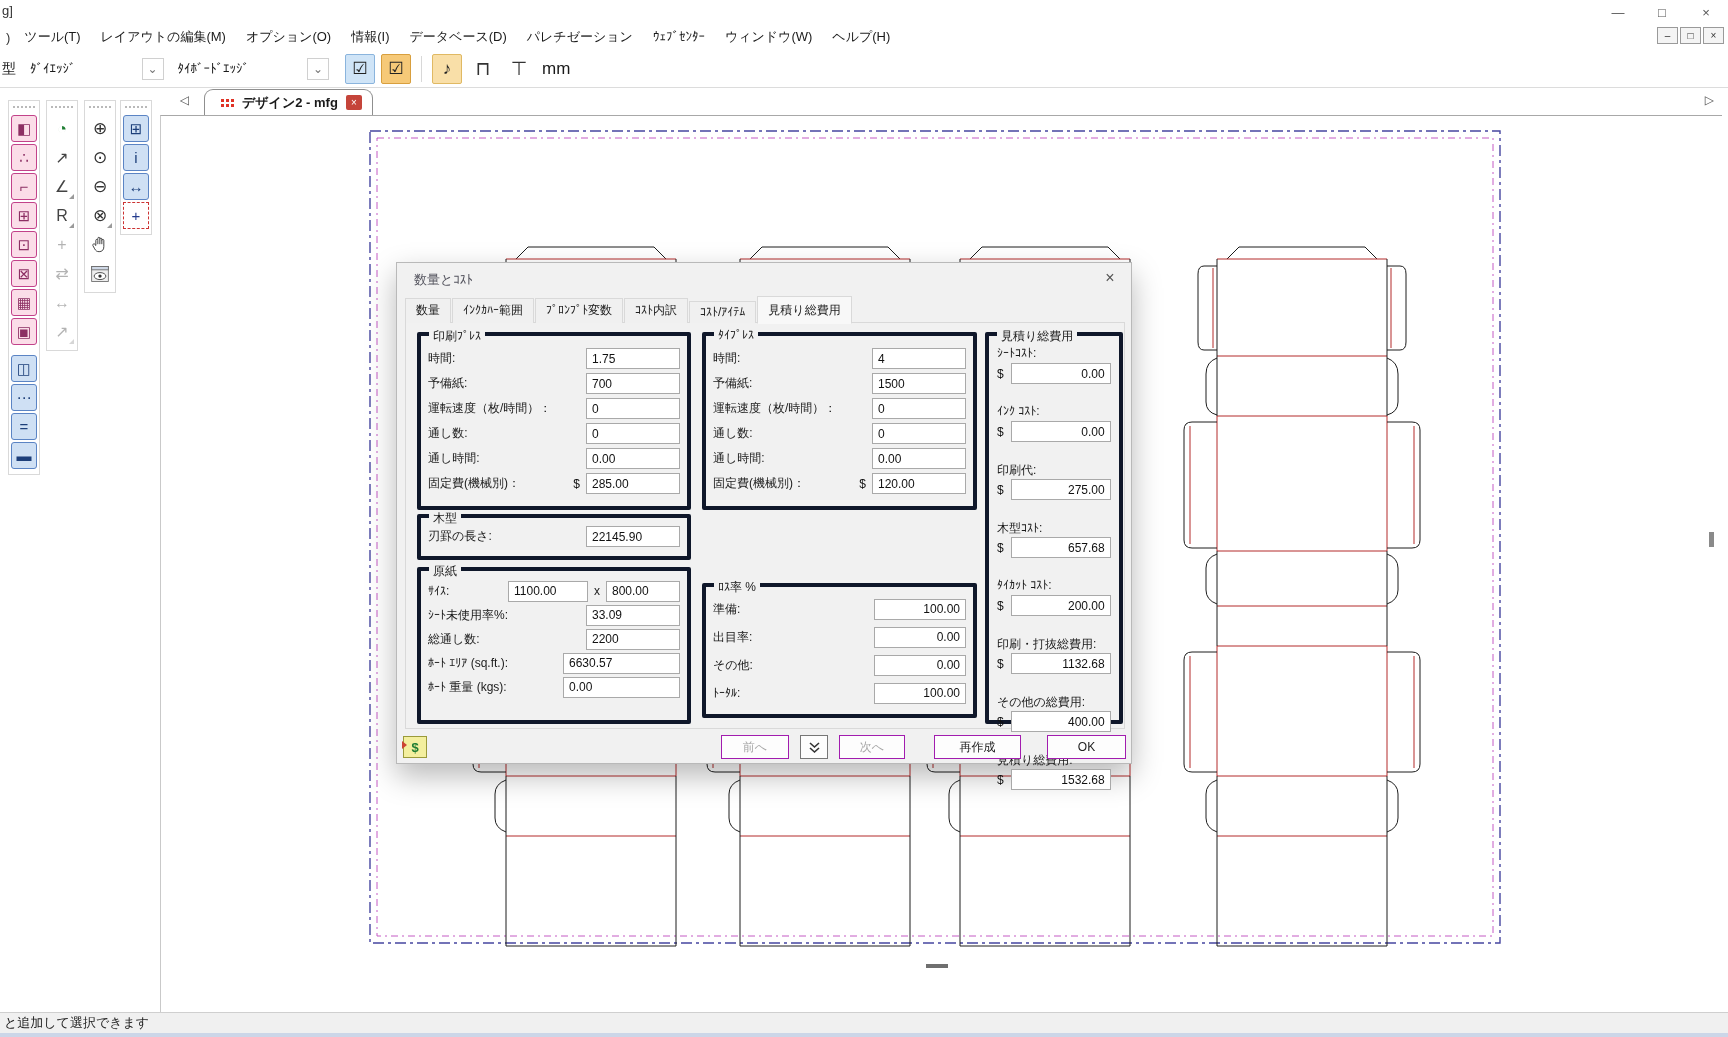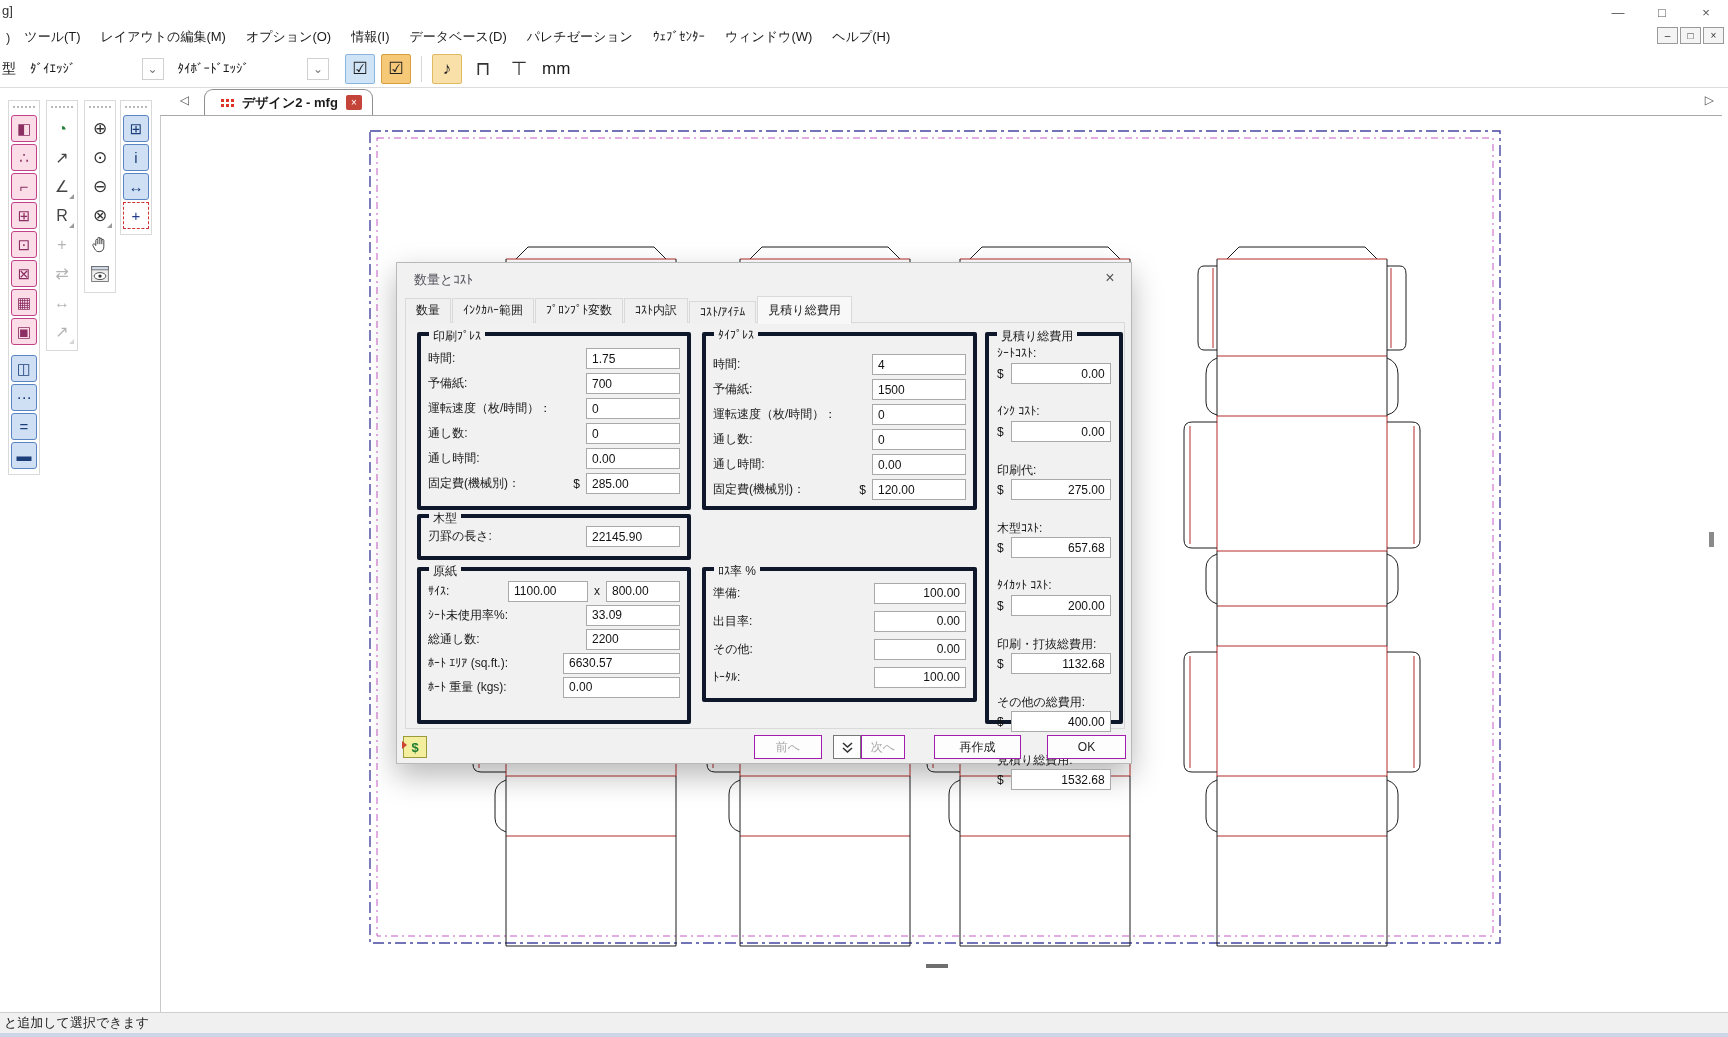--- a/index.html
+++ b/index.html
@@ -82,25 +82,25 @@
 #dlg-title{position:absolute;left:0;top:0;width:100%;height:30px}
 #dlg-title .txt{position:absolute;left:17px;top:8px;font-size:13px;color:#55555f}
 #dlg-close{position:absolute;right:0;top:0;width:42px;height:30px;display:flex;align-items:center;justify-content:center;color:#555;font-size:16px}
 #dlg-tabs{position:absolute;left:8px;top:38px;display:flex;align-items:flex-end;height:22px;z-index:3}
 .dtab{padding:3px 10px 4px 10px;background:#f0f0f0;border:1px solid #d9d9d9;border-bottom:none;margin-right:1px;white-space:nowrap;color:#222}
 .dtab.active{background:#f8f8f8;padding-top:5px;margin-bottom:-1px;border-bottom:1px solid #f8f8f8}
 #dlg-panel{position:absolute;left:8px;top:59px;width:720px;height:407px;border:1px solid #d9d9d9;background:#f1f1f1}
 .group{position:absolute;border:4px solid #0f172a;border-radius:2px}
 .gtitle{position:absolute;top:-8px;left:8px;background:#f1f1f1;padding:0 4px;white-space:nowrap}
 #g-print{left:11px;top:9px;width:274px;height:178px;padding-top:10px}
-#g-die-press{left:296px;top:9px;width:275px;height:178px;padding-top:16px}
+#g-die-press{left:296px;top:9px;width:275px;height:178px;padding-top:10px}
 #g-totals{left:579px;top:9px;width:138px;height:392px;padding-top:6px}
 #g-die{left:11px;top:191px;width:274px;height:46px;padding-top:6px}
 #g-sheet{left:11px;top:244px;width:274px;height:157px;padding-top:8px}
-#g-loss{left:296px;top:244px;width:275px;height:135px;padding-top:8px}
+#g-loss{left:296px;top:260px;width:275px;height:135px;padding-top:8px}
 .frow{display:flex;align-items:center;height:25px;padding:0 7px}
 .flabel{flex:1;white-space:nowrap;overflow:hidden}
 .fctl{display:flex;align-items:center;gap:6px}
 .fin{width:94px;height:21px;border:1px solid #a9a9a9;background:#fff;font:inherit;padding:0 5px;color:#111}
 .fin.wide{width:117px}
 .cur{color:#111}
 #g-loss .frow{height:28px}
 #g-loss .fin{width:92px;text-align:right}
 #g-sheet .frow{height:24px}
 #sizerow .fin{width:80px}
@@ -109,21 +109,21 @@
 .mlabel{height:15px;white-space:nowrap}
 .mline{display:flex;align-items:center;gap:7px;margin-top:2px}
 .mline .fin{width:100px;text-align:right}
 #dlg-buttons{position:absolute;left:6px;top:471px;right:5px;height:26px;display:flex;align-items:center}
 #cost-ico{width:24px;height:22px;background:#f3ef9e;border:1px solid #9a9a3a;display:flex;align-items:center;justify-content:center;font-weight:bold;color:#1e7d32;font-size:13px;position:relative}
 #cost-ico::after{content:"";position:absolute;left:-2px;top:4px;border-top:4px solid transparent;border-bottom:4px solid transparent;border-left:5px solid #c43;}
 .dbtn{height:24px;border:1px solid #a21caf;background:#fdfdfd;display:flex;align-items:center;justify-content:center;font:inherit;color:#222}
 .dbtn.disabled{color:#a6a6a6}
 #btn-prev{margin-left:auto;width:68px}
 #btn-chev{width:28px;margin-left:11px;border:1px solid #777}
-#btn-next{width:44px;}
+#btn-next{width:66px;margin-left:11px}
 #btn-regen{width:87px;margin-left:29px}
 #btn-ok{width:79px;margin-left:26px}
 </style>
 </head>
 <body>
 
 <div id="titlebar">
   <span id="titlefrag">g]</span>
   <div class="wbtns">
     <span class="wbtn">—</span>

